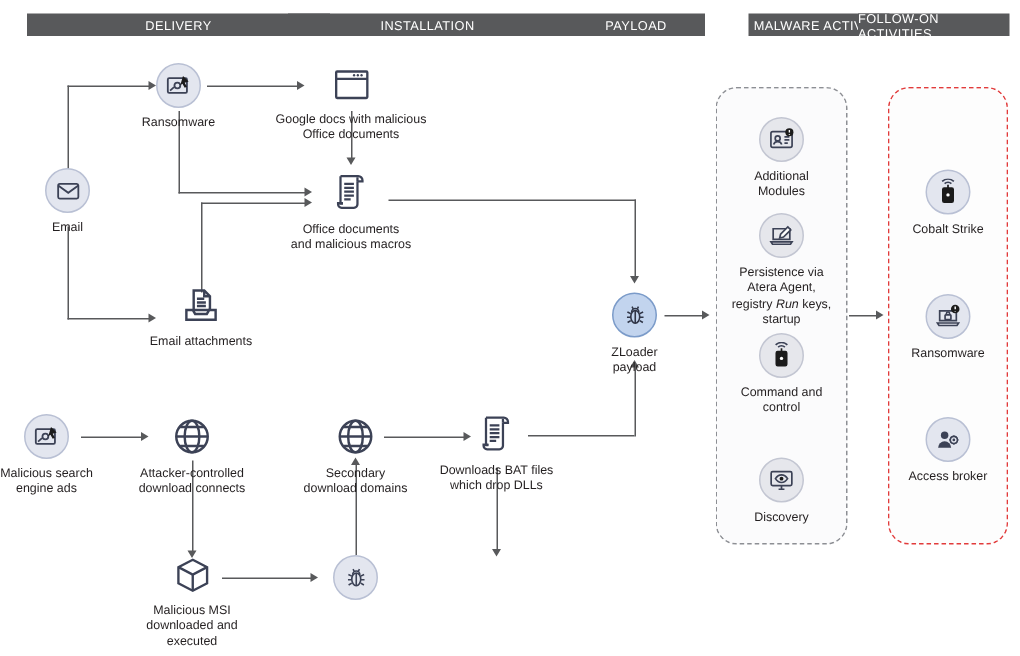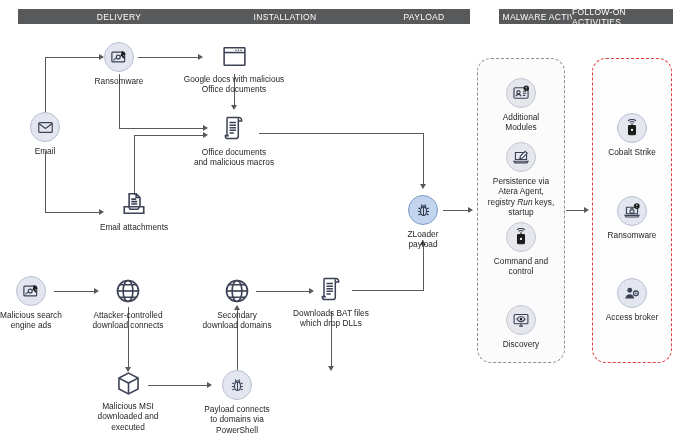--- a/index.html
+++ b/index.html
@@ -327,23 +327,20 @@
     <div class="circ">
       <svg width="17" height="17" viewBox="0 0 24 24" fill="none" stroke="#3c4256" stroke-width="1.5">
         <ellipse cx="12" cy="13" rx="4.2" ry="6"></ellipse>
         <path d="M8.6 8.6 a3.4 3.4 0 0 1 6.8 0"></path>
         <path d="M12 7 v12"></path>
         <path d="M7.8 10 L4.6 8.4 M7.8 13.4 H4.2 M7.8 16.6 L4.8 18.4"></path>
         <path d="M16.2 10 L19.4 8.4 M16.2 13.4 H19.8 M16.2 16.6 L19.2 18.4"></path>
         <path d="M10 5.4 L9 3.4 M14 5.4 L15 3.4"></path>
       </svg>
     </div>
-    <div class="caption">Payload connects
-to domains via
-PowerShell</div>
   </div>
 
 
   <div class="node" style="left:423px; top:195px;">
     <div class="circ accent">
       <svg width="17" height="17" viewBox="0 0 24 24" fill="none" stroke="#2f3547" stroke-width="1.5">
         <ellipse cx="12" cy="13" rx="4.2" ry="6"></ellipse>
         <path d="M8.6 8.6 a3.4 3.4 0 0 1 6.8 0"></path>
         <path d="M12 7 v12"></path>
         <path d="M7.8 10 L4.6 8.4 M7.8 13.4 H4.2 M7.8 16.6 L4.8 18.4"></path>

